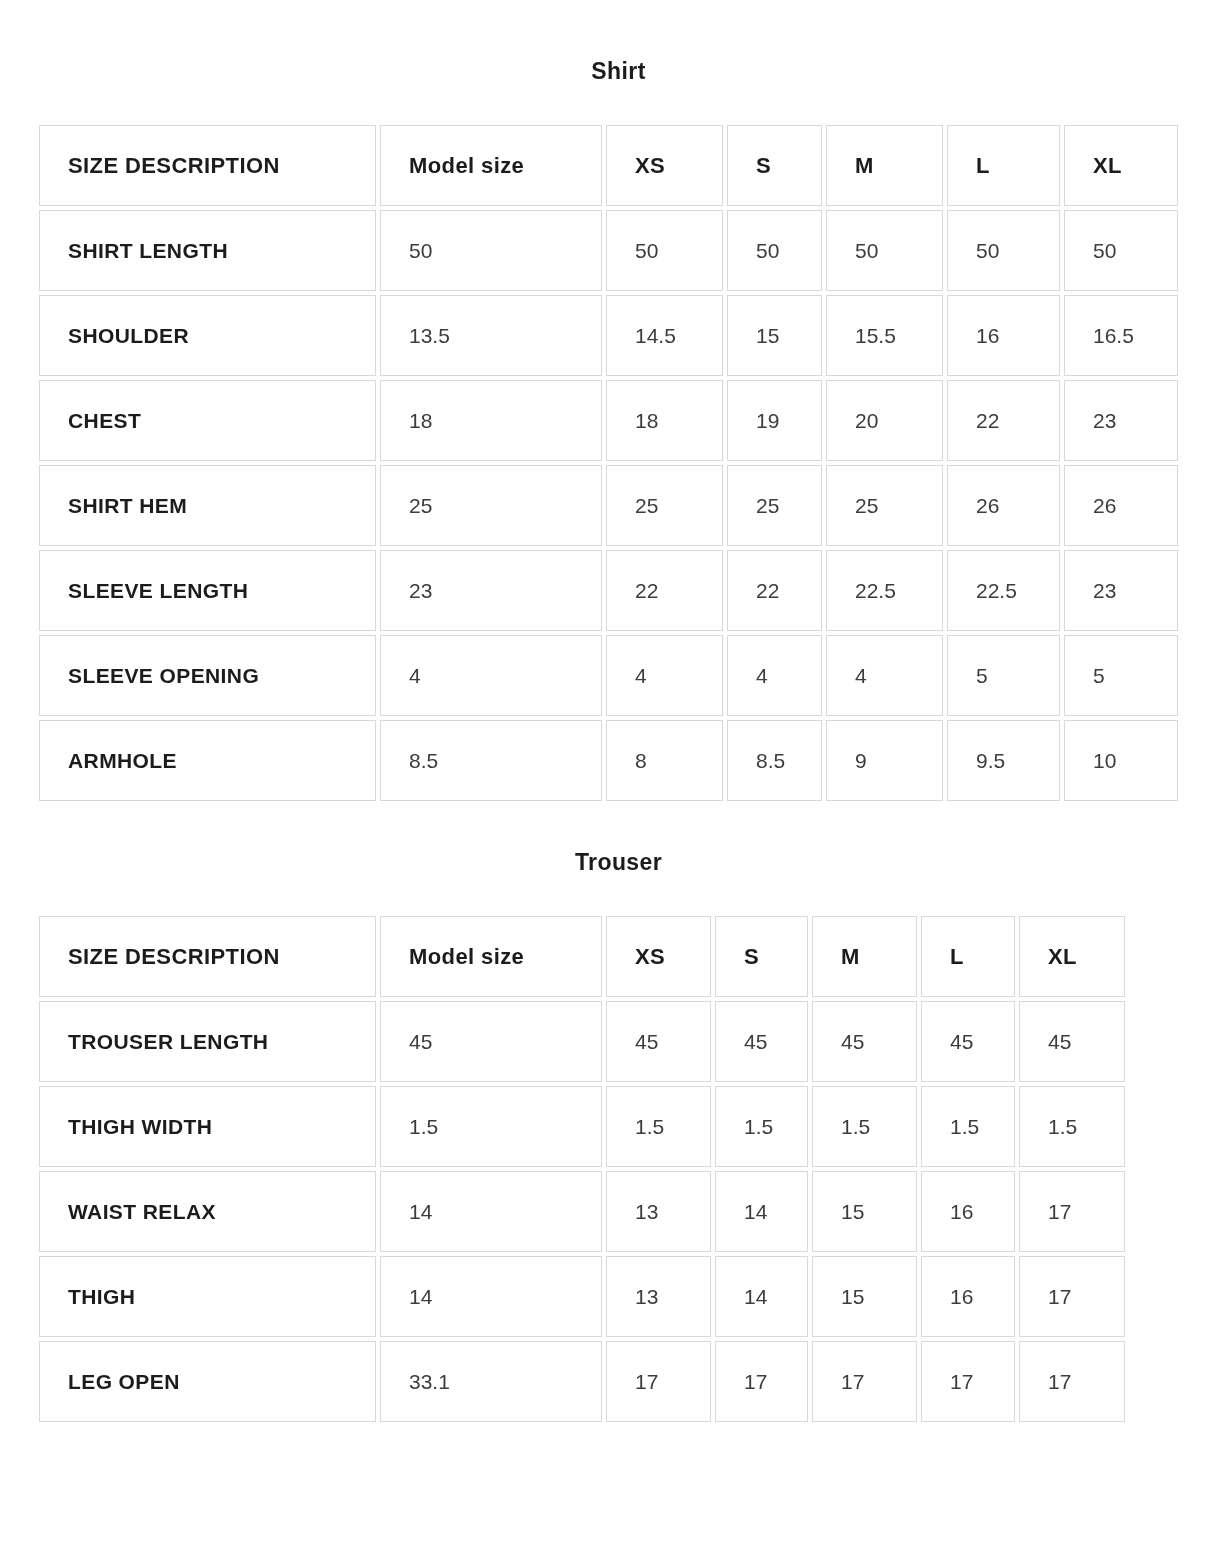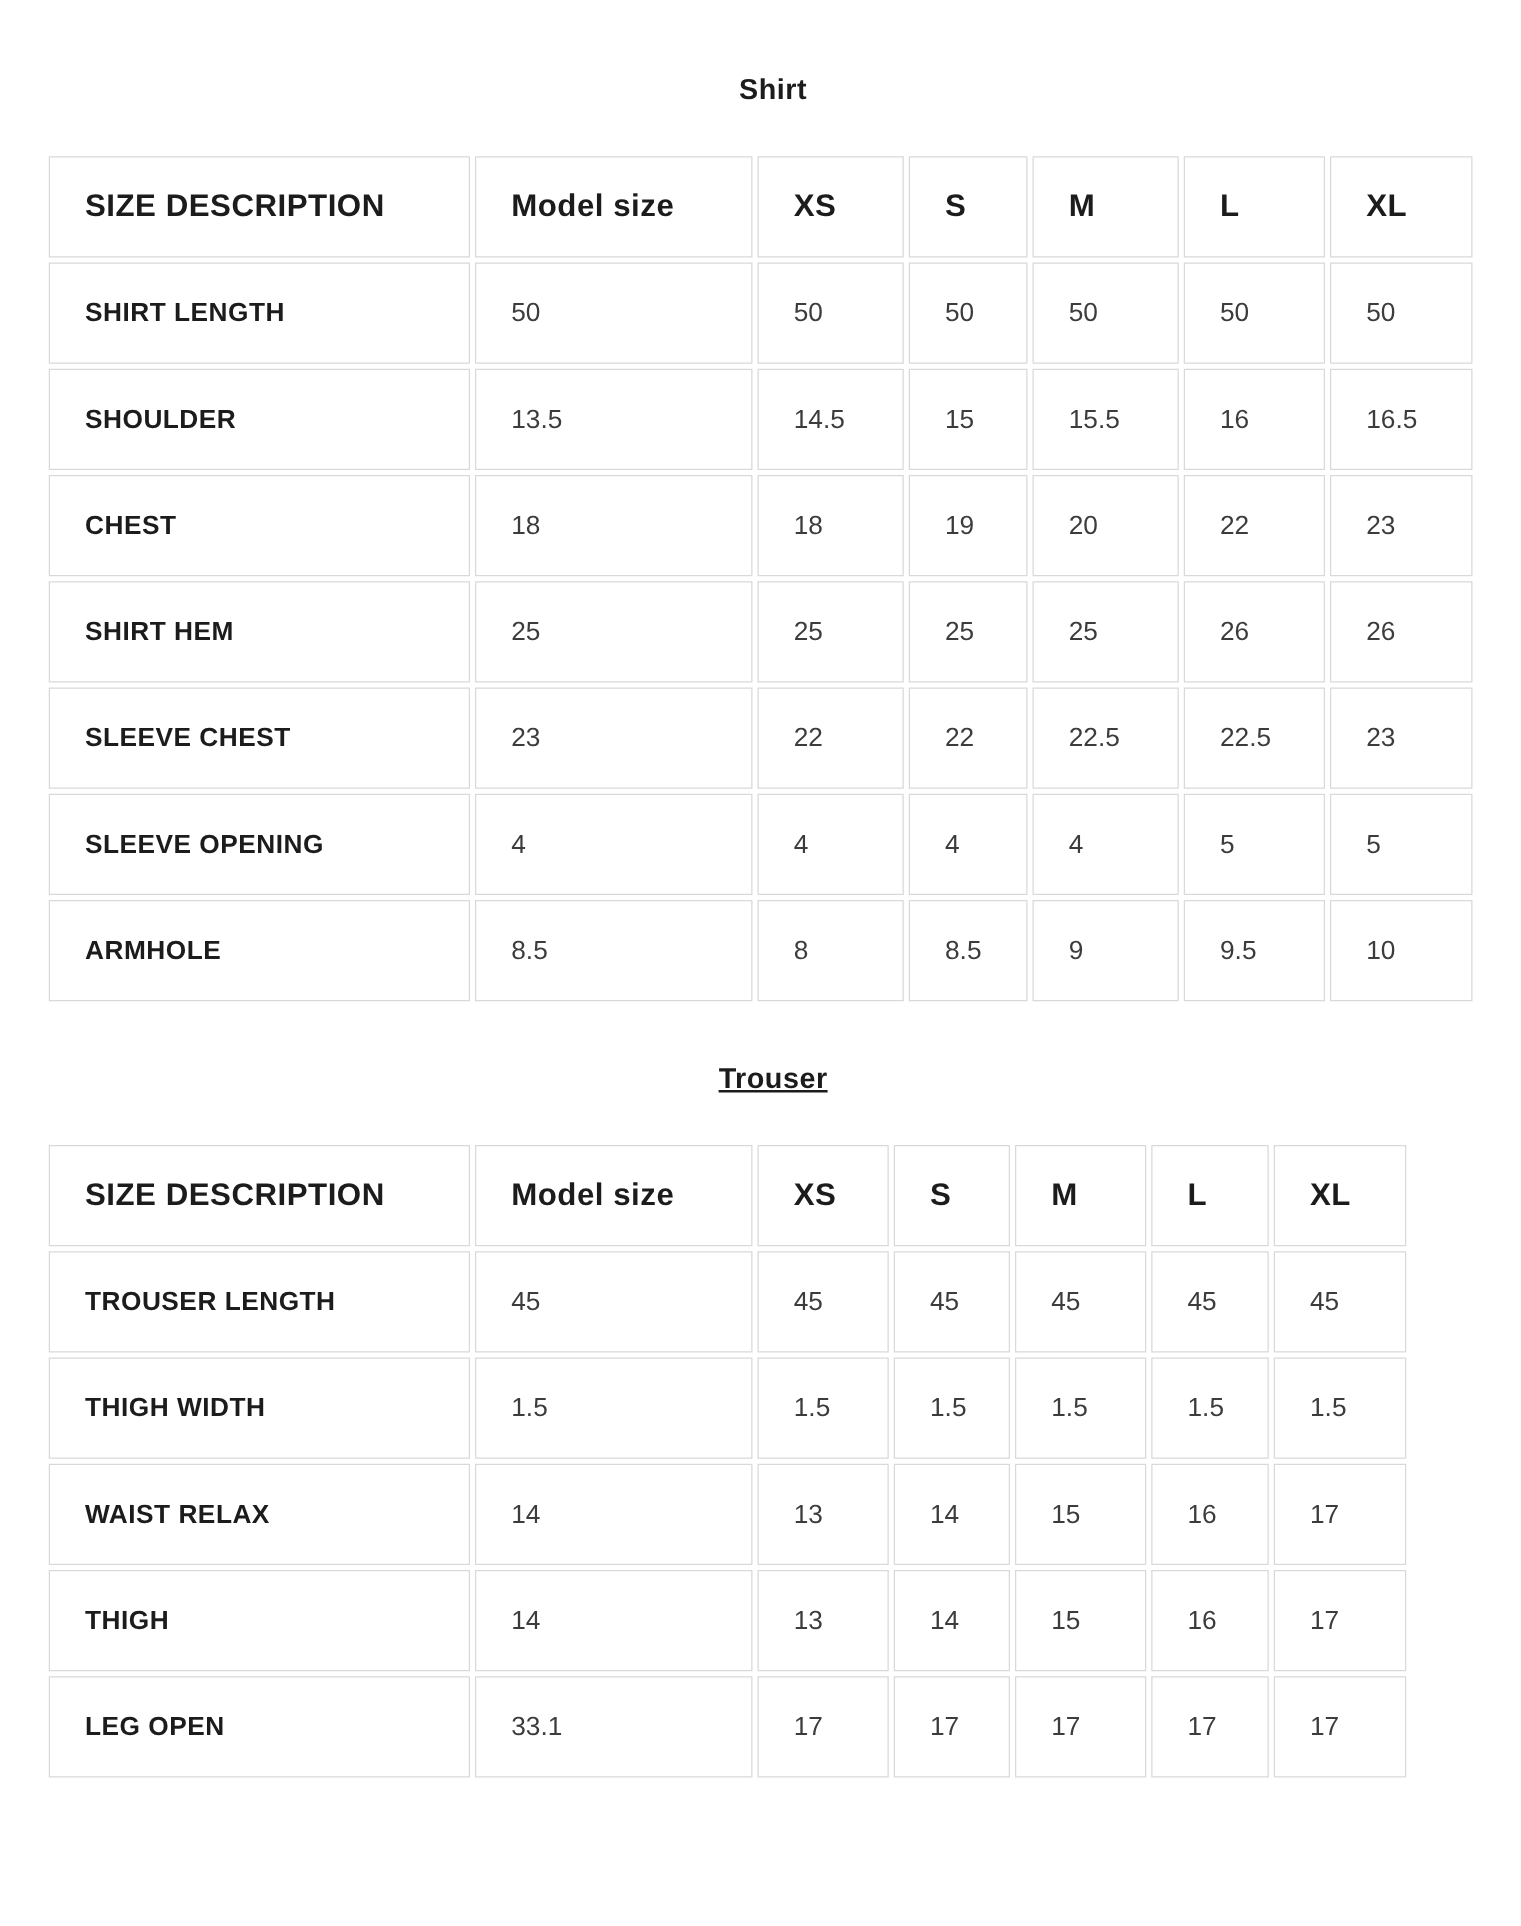--- a/index.html
+++ b/index.html
@@ -23,40 +23,39 @@
     margin:0 0 36px 0;
     text-align:center;
     font-size:23px;
     line-height:27px;
     font-weight:700;
     letter-spacing:.4px;
     color:var(--heading);
   }
   .section-trouser .table-title{
     margin-top:44px;
-    text-decoration:underline;
   }
   table.size-table{
     border-collapse:separate;
     border-spacing:4px;
     table-layout:fixed;
   }
   table.size-table th,
   table.size-table td{
     border:1px solid var(--border);
     background:#fff;
     height:81px;
     vertical-align:middle;
     text-align:left;
     padding:0 8px 0 28px;
     overflow:hidden;
     white-space:nowrap;
   }
   table.size-table thead th{
-    font-size:25px;
+    font-size:22px;
     font-weight:700;
     letter-spacing:.4px;
     color:var(--heading);
   }
   table.size-table tbody th.row-label{
     font-size:21px;
     font-weight:700;
     letter-spacing:.4px;
     color:var(--heading);
     margin-left:36px;
@@ -126,21 +125,21 @@
           <tr>
             <th class="row-label">SHIRT HEM</th>
             <td>25</td>
             <td>25</td>
             <td>25</td>
             <td>25</td>
             <td>26</td>
             <td>26</td>
           </tr>
           <tr>
-            <th class="row-label">SLEEVE CHEST</th>
+            <th class="row-label">SLEEVE LENGTH</th>
             <td>23</td>
             <td>22</td>
             <td>22</td>
             <td>22.5</td>
             <td>22.5</td>
             <td>23</td>
           </tr>
           <tr>
             <th class="row-label">SLEEVE OPENING</th>
             <td>4</td>

